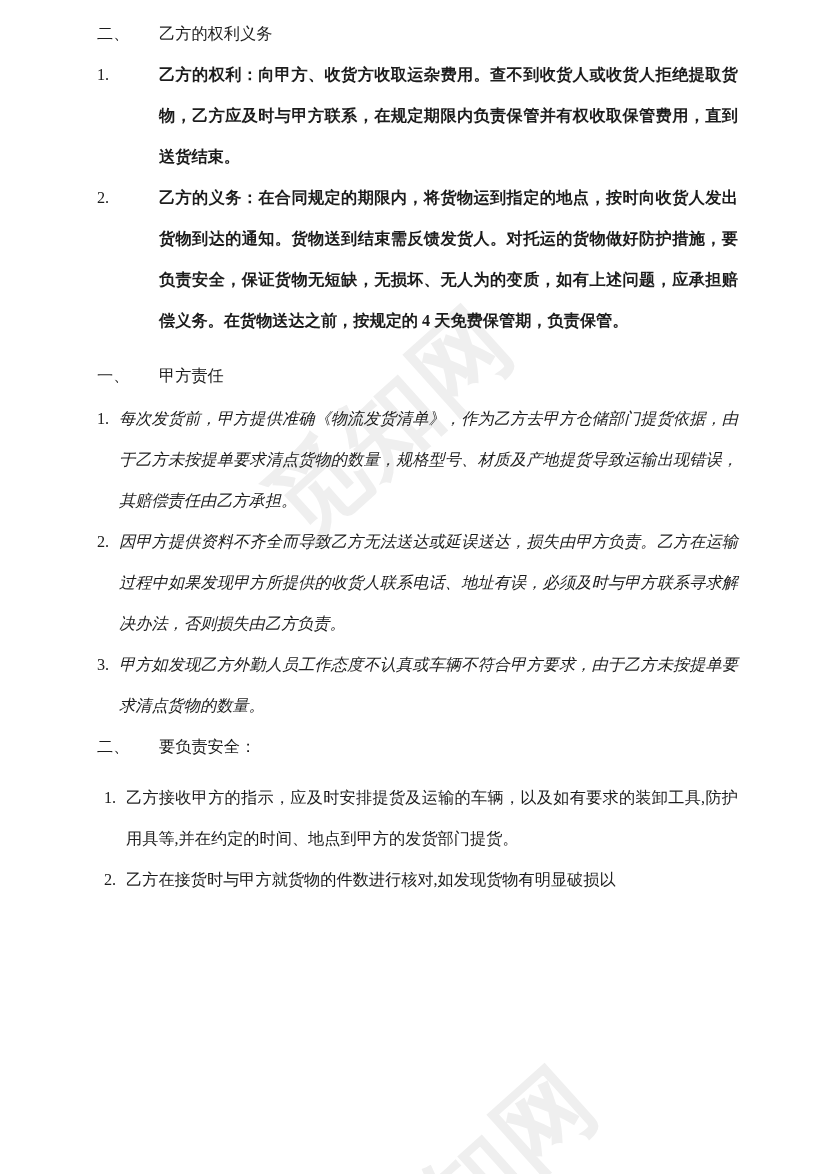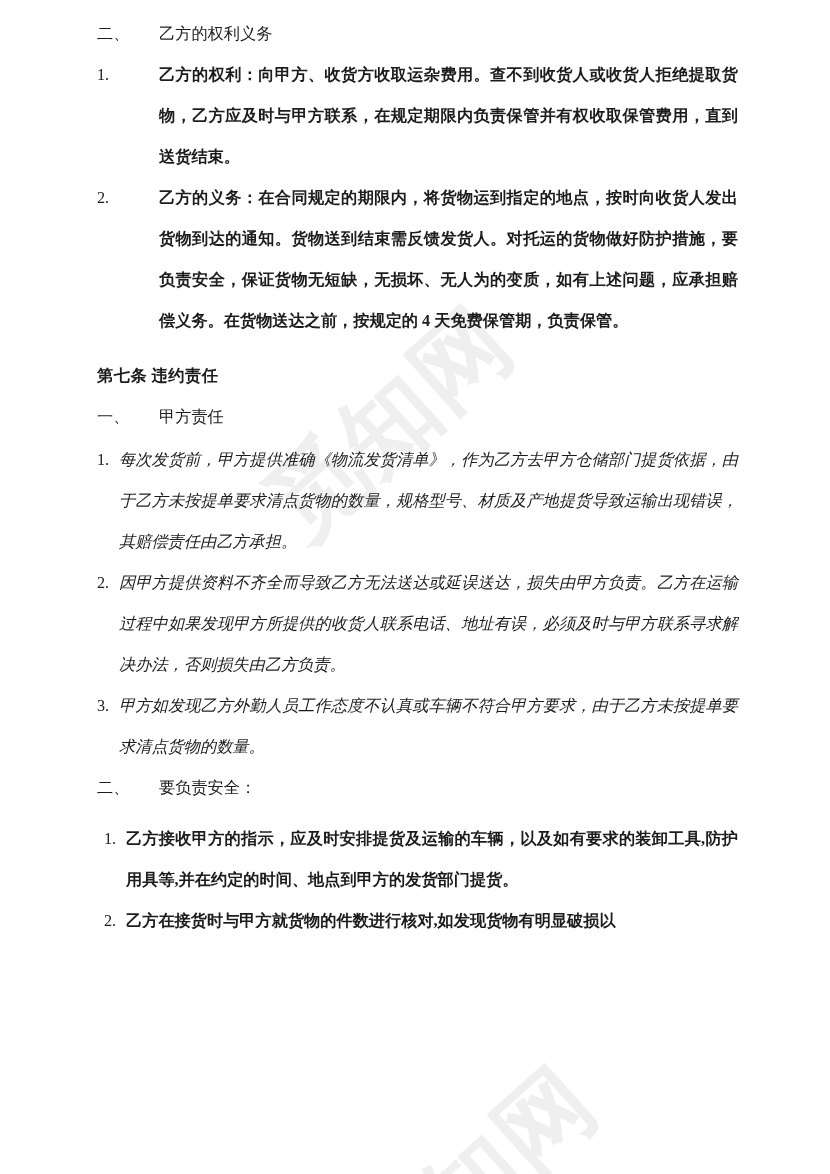--- a/index.html
+++ b/index.html
@@ -120,21 +120,20 @@
   .list-inset .item {
     display: flex;
     align-items: baseline;
   }
   .list-inset .item .marker {
     flex: 0 0 auto;
     width: 22px;
   }
   .list-inset .item .body {
     flex: 1 1 auto;
-    font-weight: bold;
   }
 
   .sp-2 { height: 2px; }
   .sp-10 { height: 10px; }
   .sp-14 { height: 14px; }
 </style>
 </head>
 <body>
 
 <div class="page">
@@ -159,21 +158,20 @@
         <span class="body">乙方的权利：向甲方、收货方收取运杂费用。查不到收货人或收货人拒绝提取货物，乙方应及时与甲方联系，在规定期限内负责保管并有权收取保管费用，直到送货结束。</span>
       </div>
       <div class="item">
         <span class="marker">2.</span>
         <span class="body">乙方的义务：在合同规定的期限内，将货物运到指定的地点，按时向收货人发出货物到达的通知。货物送到结束需反馈发货人。对托运的货物做好防护措施，要负责安全，保证货物无短缺，无损坏、无人为的变质，如有上述问题，应承担赔偿义务。在货物送达之前，按规定的 4 天免费保管期，负责保管。</span>
       </div>
     </div>
 
     <div class="sp-14"></div>
 
-    <div class="block article-heading">第七条 违约责任</div>
 
     <div class="block section-label">
       <span class="marker">一、</span>
       <span class="body">甲方责任</span>
     </div>
 
     <div class="sp-2"></div>
 
     <div class="block list-tight">
       <div class="item">

